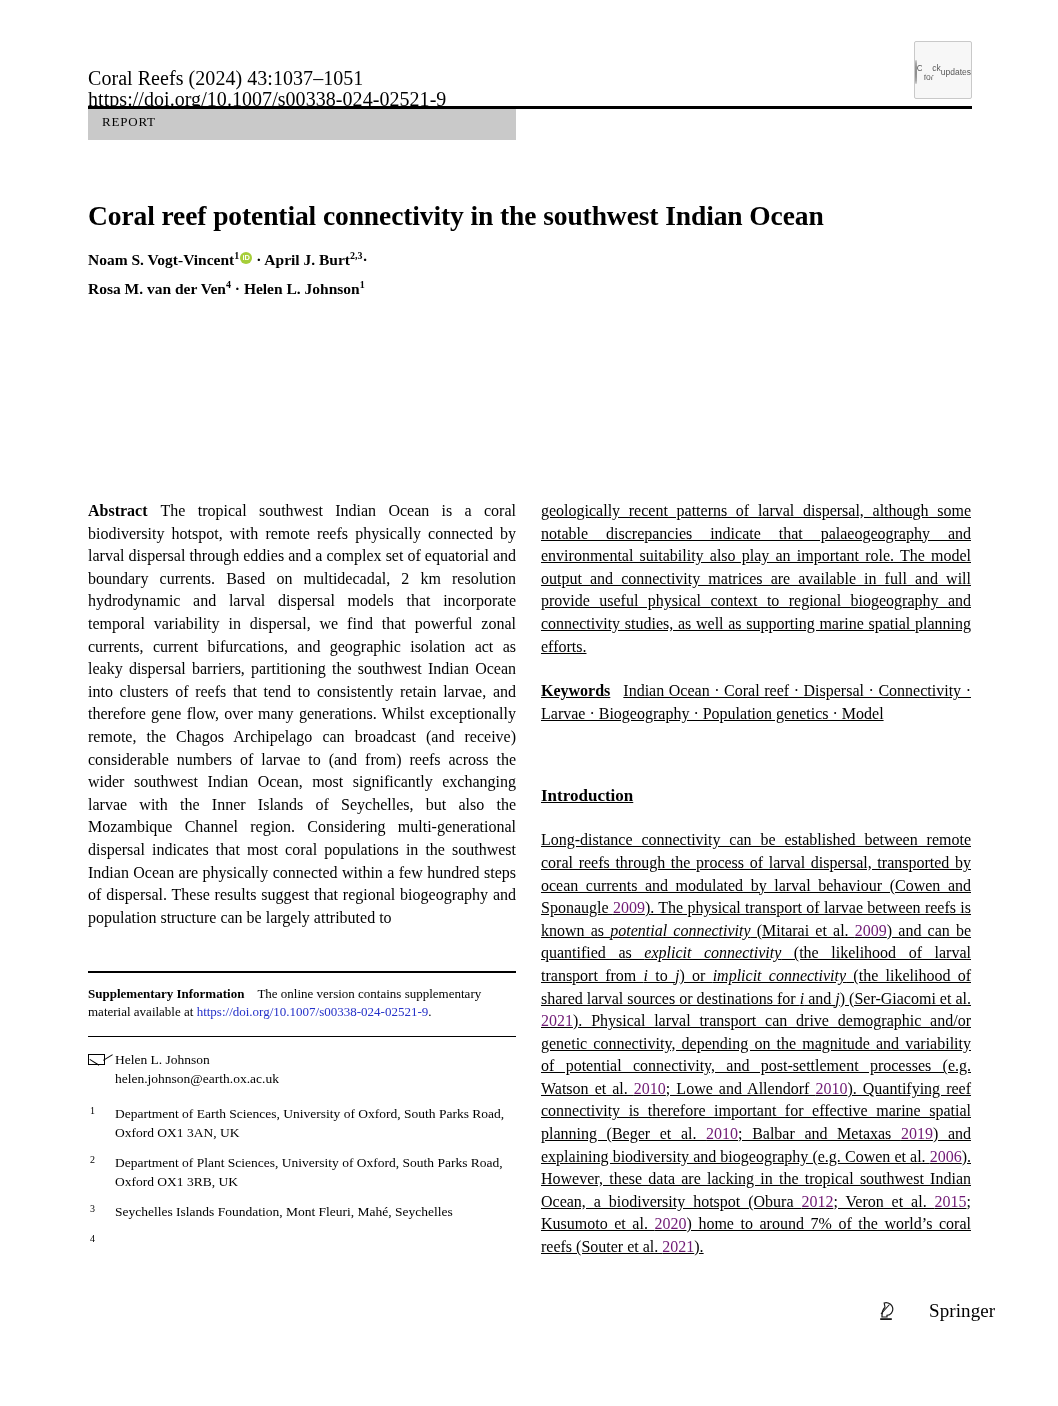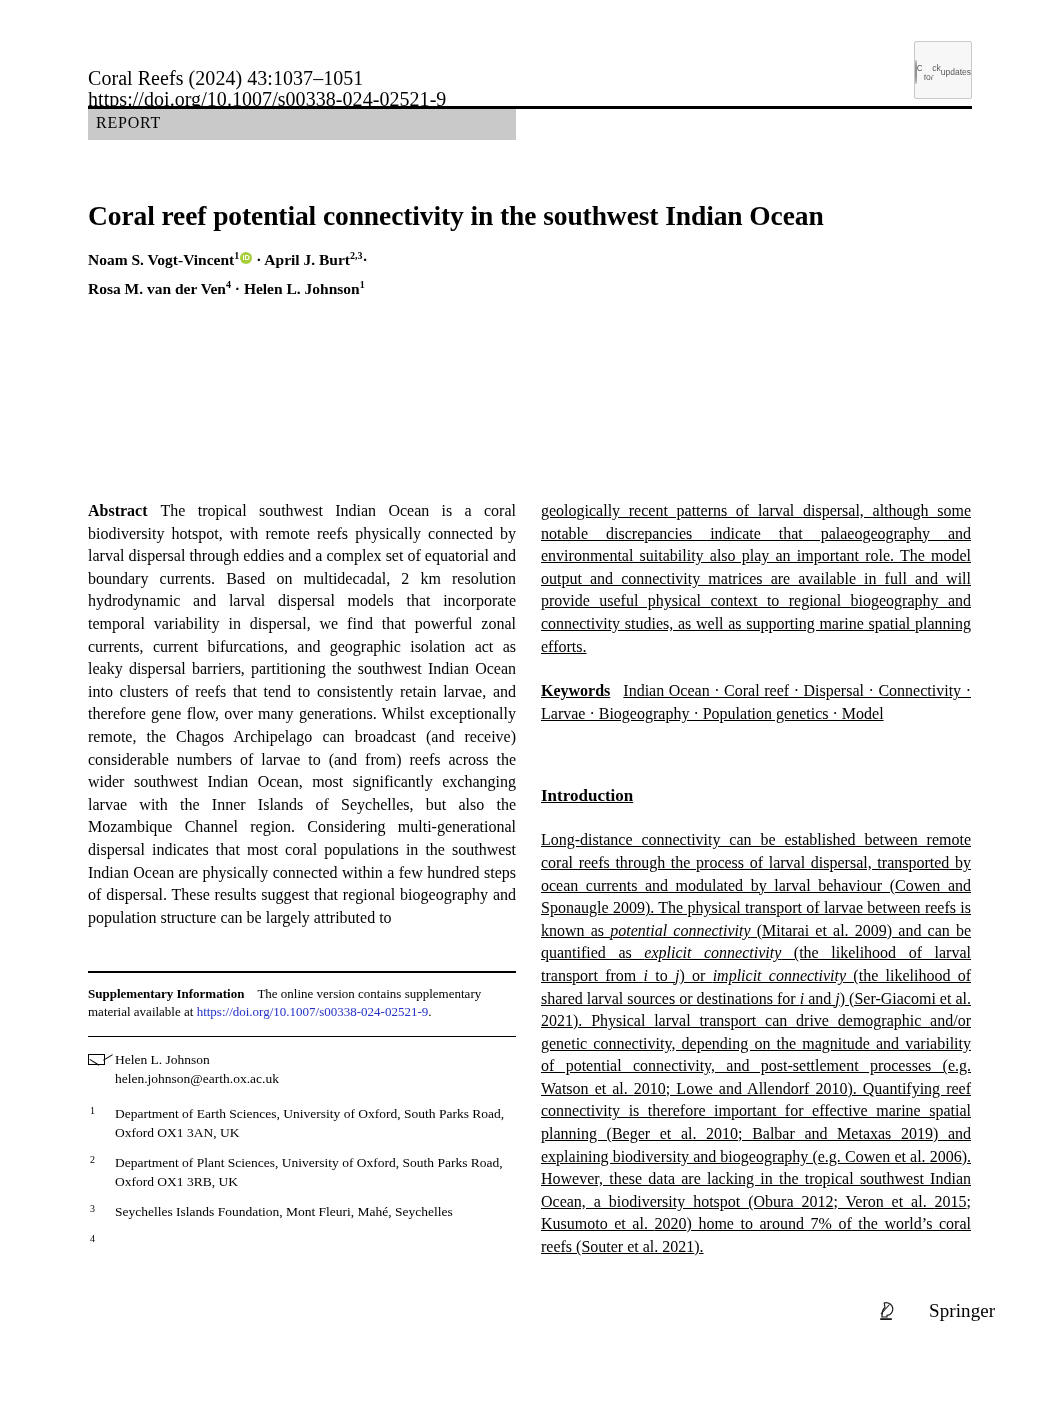--- a/index.html
+++ b/index.html
@@ -86,23 +86,23 @@
   .report-banner {
     position: absolute;
     left: 88px;
     top: 109px;
     width: 428px;
     height: 31px;
     background: #c9c9c9;
   }
   .report-banner span {
     position: absolute;
-    left: 8px;
+    left: 14px;
     top: 5px;
-    font-size: 16px;
+    font-size: 13px;
     letter-spacing: 0.8px;
   }
 
   
   .title {
     position: absolute;
     left: 88px;
     top: 181px;
     width: 880px;
     font-size: 27.5px;
@@ -183,21 +183,21 @@
   .lead-gap { display: inline-block; width: 13px; }
 
   .sec-head {
     margin: 0;
     font-size: 17px;
     font-weight: bold;
     line-height: 22px;
   }
 
   a.cite, .cite {
-    color: #000000;
+    color: #701a75;
     text-decoration: none;
   }
   a.link {
     color: #2430c8;
     text-decoration: none;
   }
 
   
   .foot-rule {
     width: 428px;

